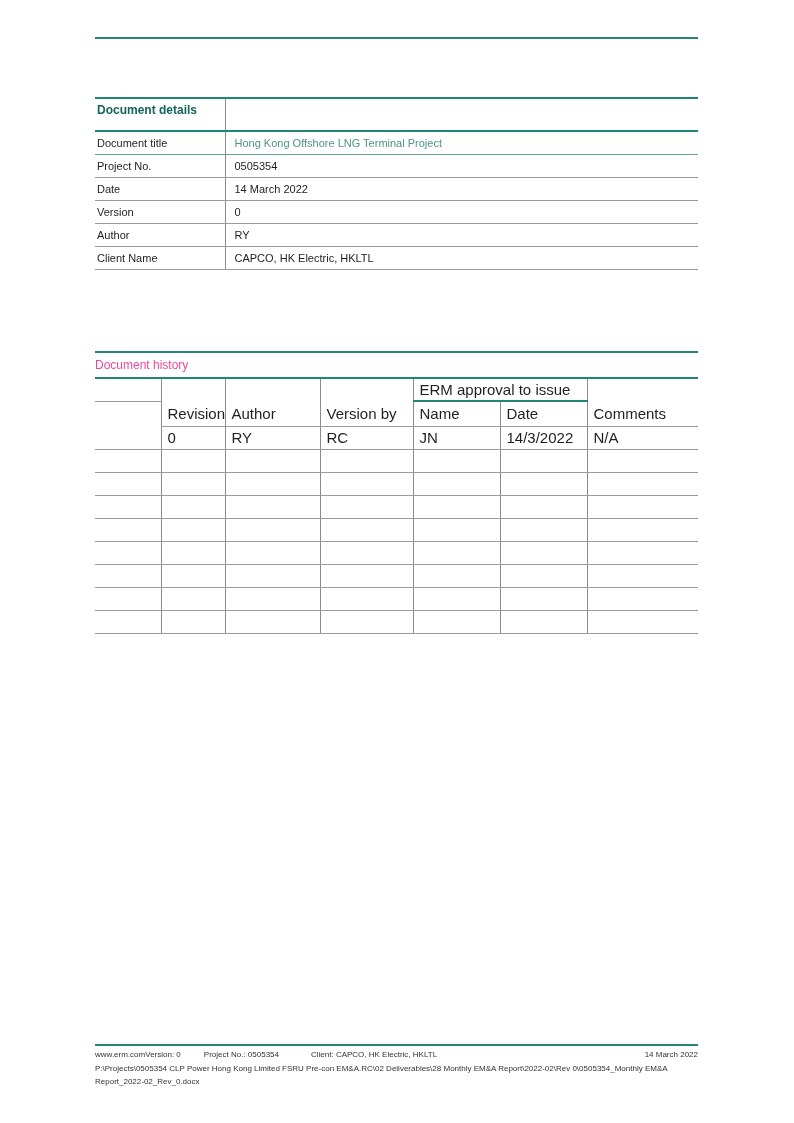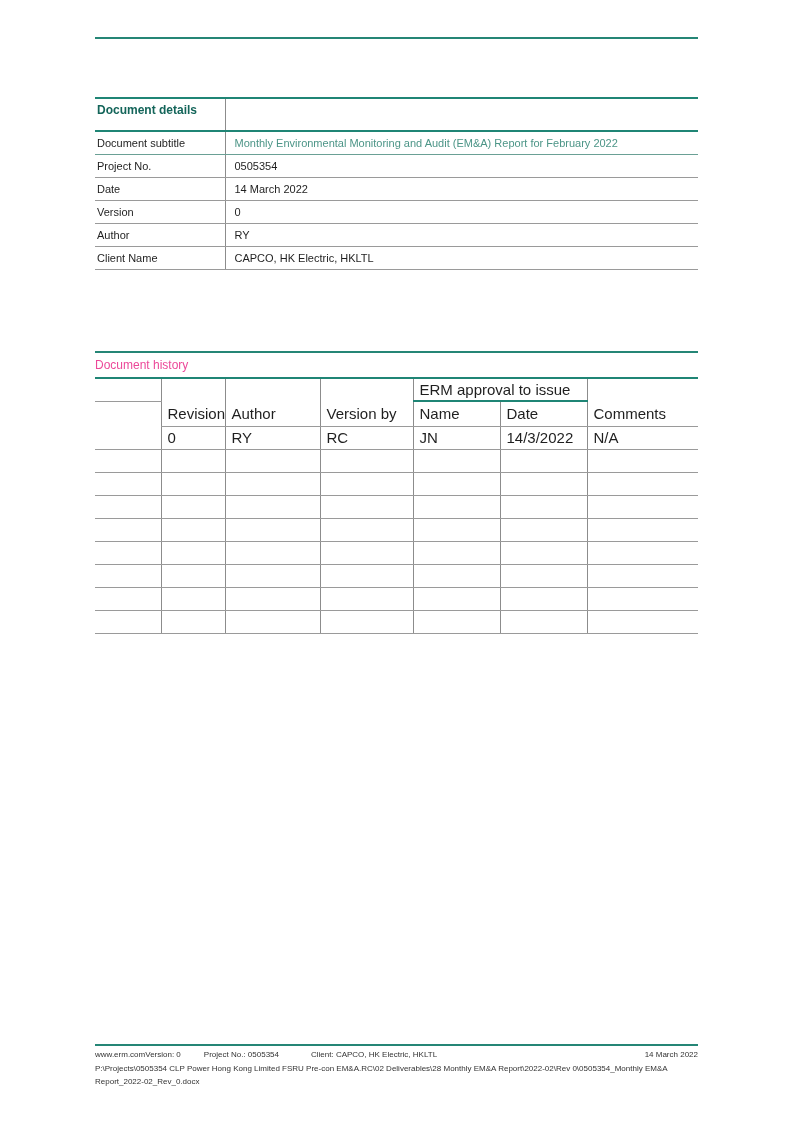--- a/index.html
+++ b/index.html
@@ -141,22 +141,22 @@
     <colgroup>
         <col class="c-label">
         <col class="c-value">
       </colgroup>
     <tbody>
       <tr class="dd-header-row">
         <td class="dd-title hdr-spacer">Document details</td>
         <td></td>
       </tr>
       <tr class="dd-row teal-sep">
-        <td class="lbl">Document subtitle</td>
-        <td class="val green">Monthly Environmental Monitoring and Audit (EM&amp;A) Report for February 2022</td>
+        <td class="lbl">Document title</td>
+        <td class="val green">Hong Kong Offshore LNG Terminal Project</td>
       </tr>
       <tr class="dd-row">
         <td class="lbl">Project No.</td>
         <td class="val">0505354</td>
       </tr>
       <tr class="dd-row">
         <td class="lbl">Date</td>
         <td class="val">14 March 2022</td>
       </tr>
       <tr class="dd-row">

